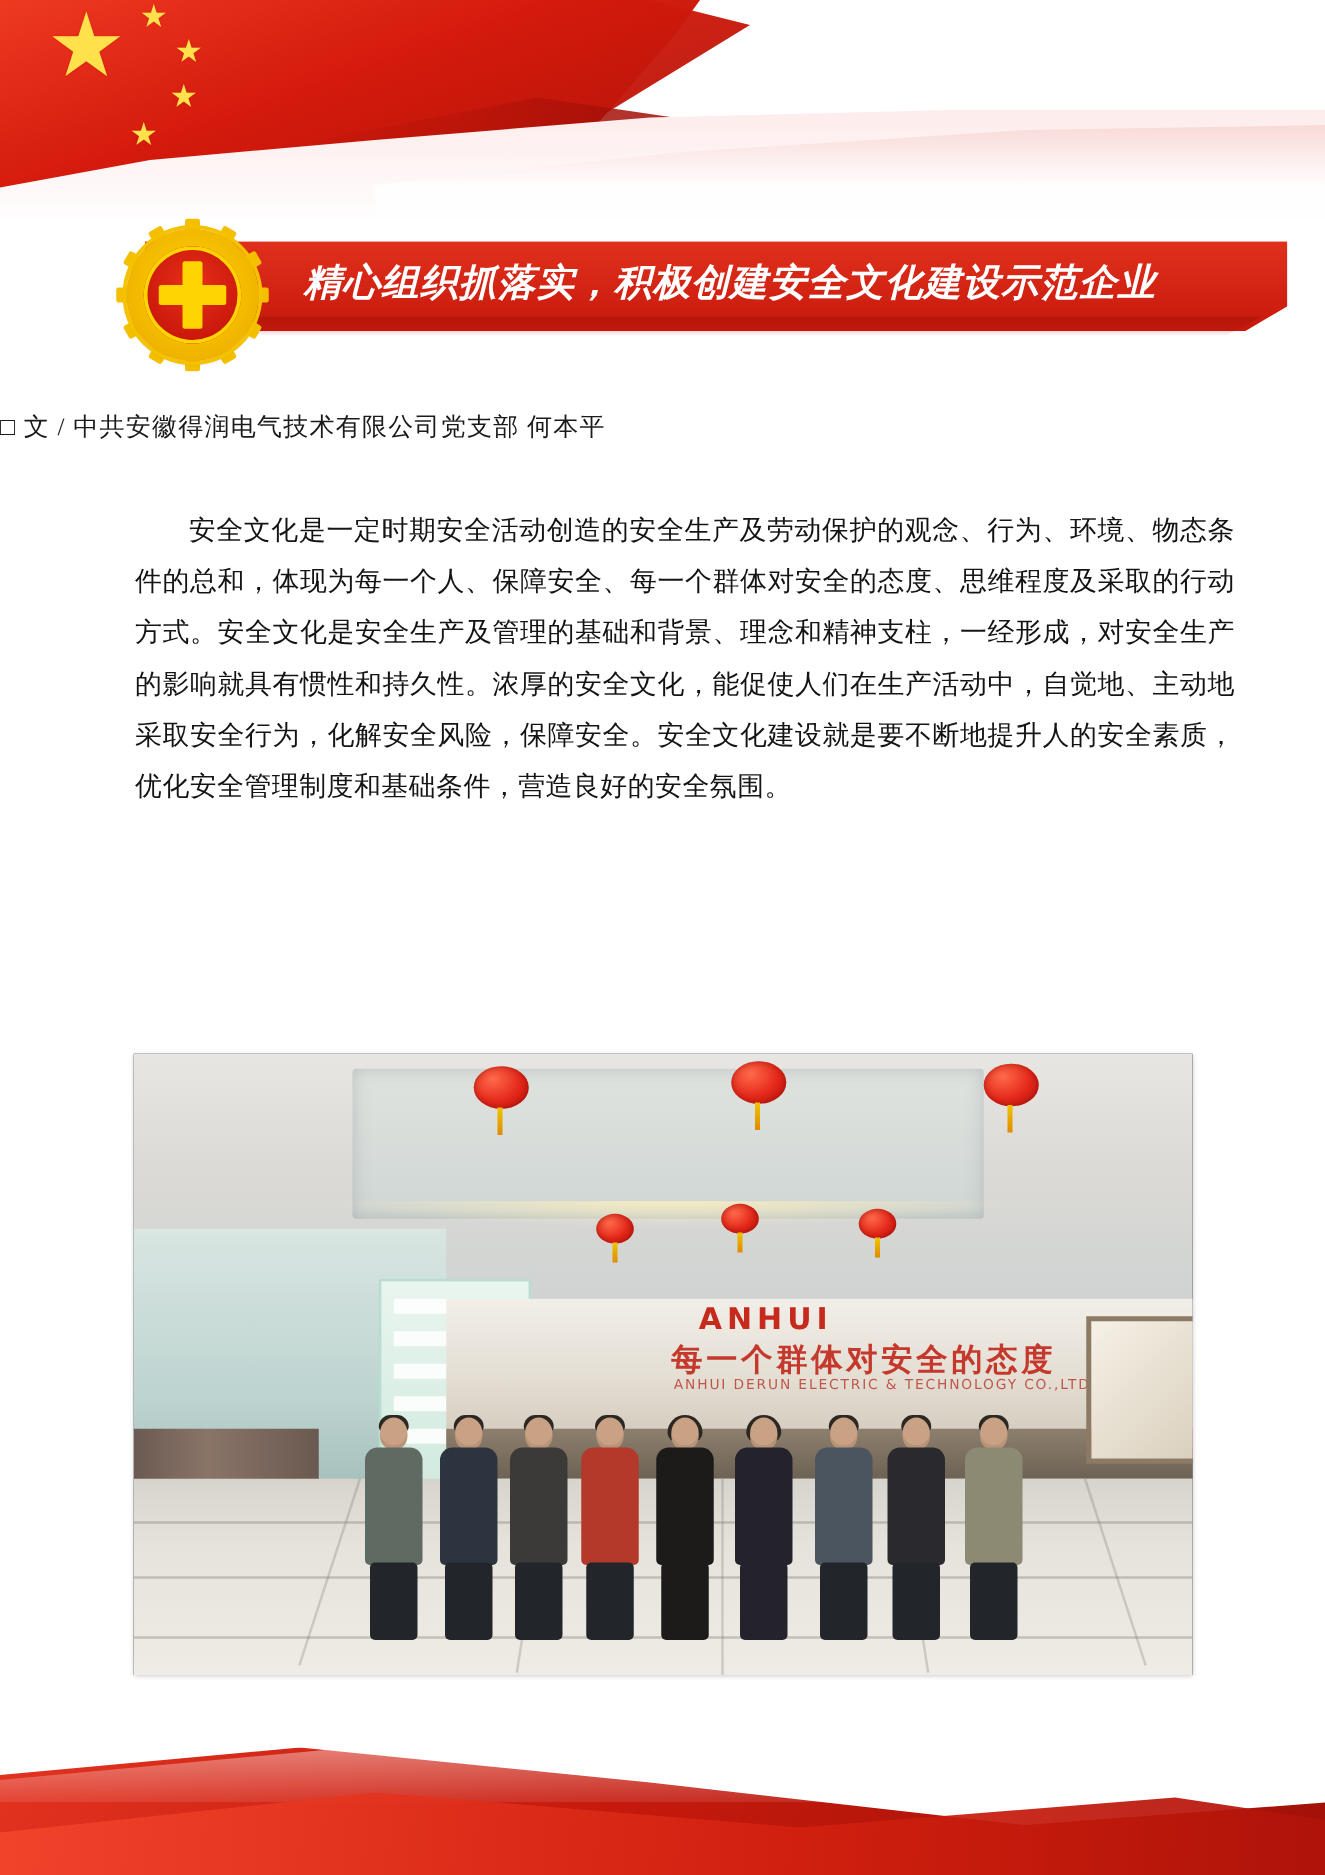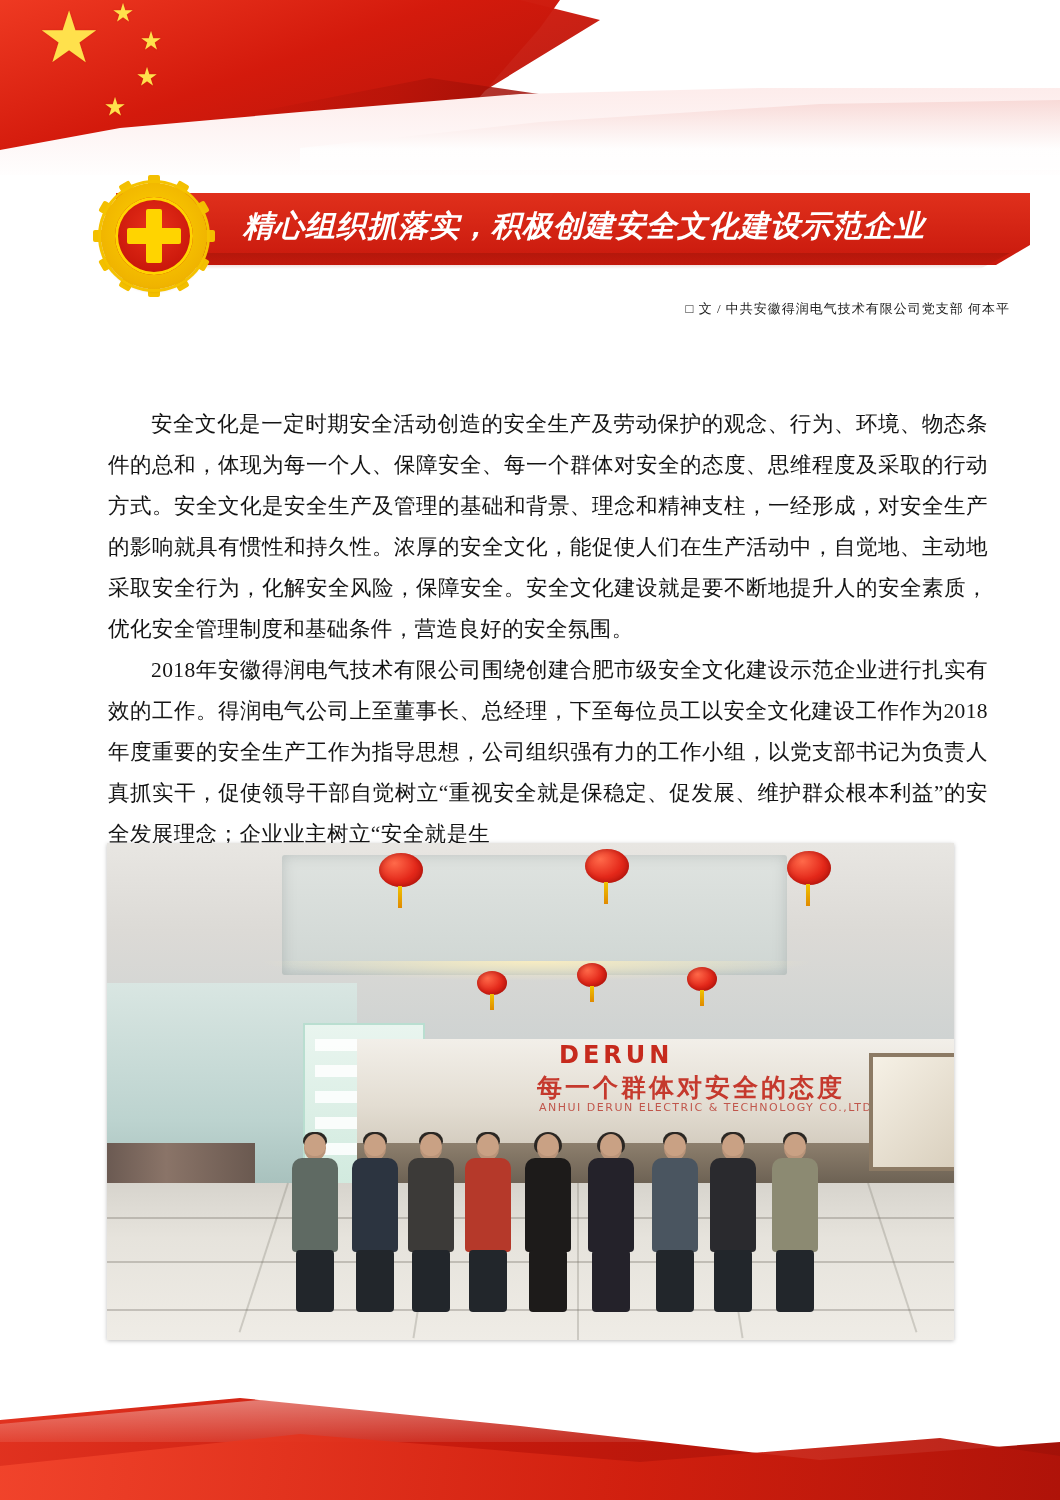--- a/index.html
+++ b/index.html
@@ -175,25 +175,24 @@
     width: 16px; height: 54px;
   }
   .emblem .cross-h {
     left: 32px; top: 51px;
     width: 54px; height: 16px;
   }
 
   
   .byline {
     position: absolute;
-    top: 300px;
+    top: 328px;
     left: 0;
     width: 1010px;
-    text-align: right;
-    font-size: 13px;
+    font-size: 20px;
     color: #1a1a1a;
     letter-spacing: 1px;
   }
 
   
   .body-text {
     position: absolute;
     top: 404px;
     left: 108px;
     width: 880px;
@@ -475,42 +474,41 @@
     <div class="cross-v"></div>
     <div class="cross-h"></div>
   </div>
 
   <div class="title-text">精心组织抓落实，积极创建安全文化建设示范企业</div>
 
   <div class="byline">□ 文 / 中共安徽得润电气技术有限公司党支部 何本平</div>
 
   <div class="body-text">
     <p>安全文化是一定时期安全活动创造的安全生产及劳动保护的观念、行为、环境、物态条件的总和，体现为每一个人、保障安全、每一个群体对安全的态度、思维程度及采取的行动方式。安全文化是安全生产及管理的基础和背景、理念和精神支柱，一经形成，对安全生产的影响就具有惯性和持久性。浓厚的安全文化，能促使人们在生产活动中，自觉地、主动地采取安全行为，化解安全风险，保障安全。安全文化建设就是要不断地提升人的安全素质，优化安全管理制度和基础条件，营造良好的安全氛围。</p>
-    <p>2018年安徽得润电气技术有限公司围绕创建合肥市级安全文化建设示范企业进行扎实有效的工作。得润电气公司上至董事长、总经理，下至每位员工以安全文化建设工作作为2018年度重要的安全生产工作为指导思想，公司组织强有力的工作小组，以党支部书记为负责人真抓实干，促使领导干部自觉树立“重视安全就是保稳定、促发展、维护群众根本利益”的安全发展理念；企业业主树立“安全就是生</p>
   </div>
 
   <div class="photo-frame">
     <div class="photo">
       <div class="ceiling"></div>
       <div class="ceiling-inset"></div>
       <div class="ceiling-glow"></div>
 
       <div class="wall-left"></div>
       <div class="green-panel">
         <div class="row" style="top:14px"></div>
         <div class="row" style="top:40px"></div>
         <div class="row" style="top:66px"></div>
         <div class="row" style="top:92px"></div>
         <div class="row" style="top:118px"></div>
       </div>
 
       <div class="counter"></div>
       <div class="counter-band"></div>
 
-      <div class="brand-logo">DERUN</div>
+      <div class="brand-logo">ANHUI</div>
       <div class="brand-cn">每一个群体对安全的态度</div>
       <div class="brand-en">ANHUI DERUN ELECTRIC &amp; TECHNOLOGY CO.,LTD</div>
 
       <div class="window-right"></div>
       <div class="pillar"></div>
 
       <div class="floor">
         <div class="floor-line" style="left:0; top:34px; width:100%"></div>
         <div class="floor-line" style="left:0; top:78px; width:100%"></div>
         <div class="floor-line" style="left:0; top:126px; width:100%"></div>

